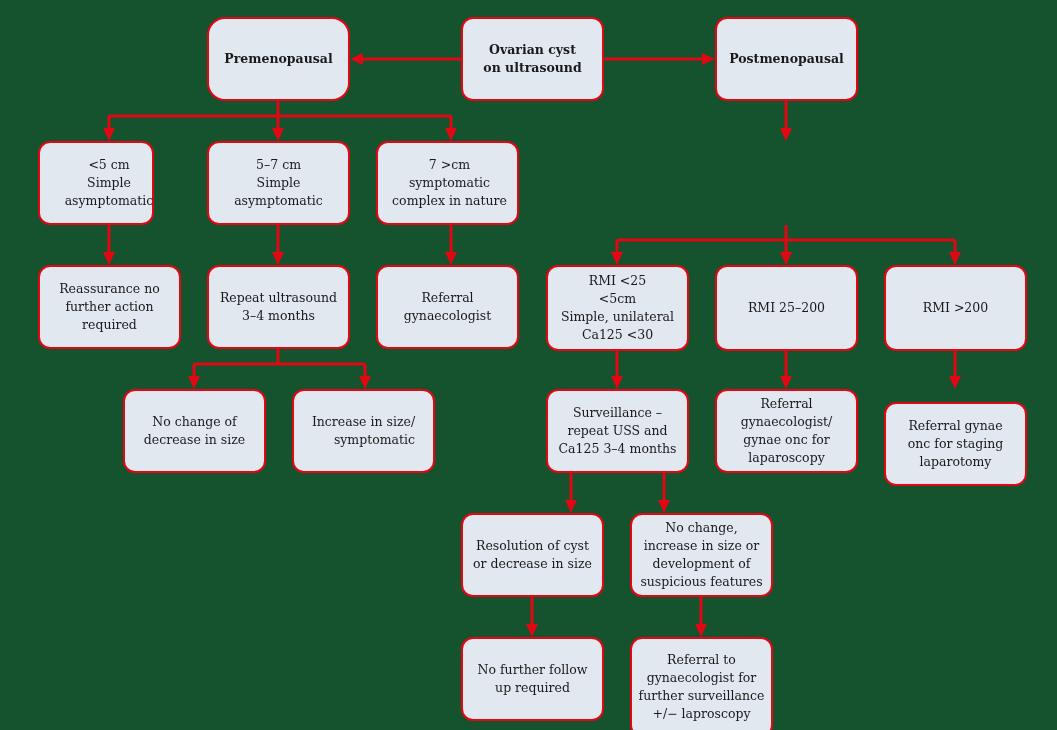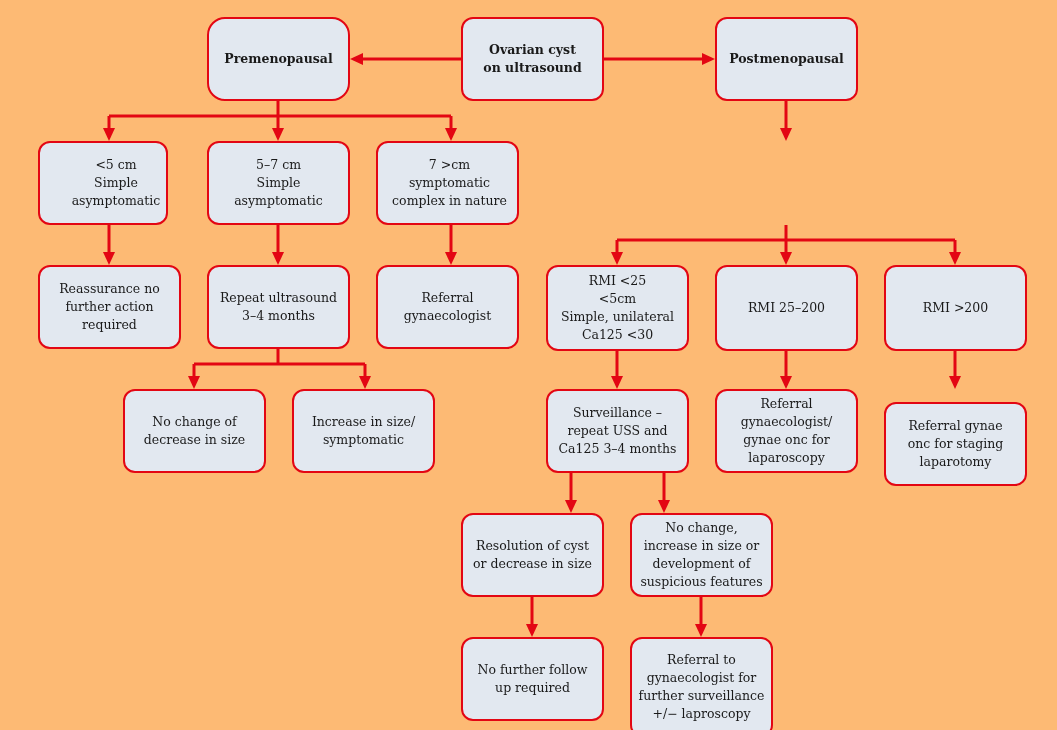--- a/index.html
+++ b/index.html
@@ -1,16 +1,16 @@
 <!DOCTYPE html>
 <html><head>
 <meta charset="utf-8">
 <style>
   html, body { margin: 0; padding: 0; background: #ffffff; }
-  #canvas { position: relative; width: 1057px; height: 730px; overflow: hidden; background: #fdba74; }
+  #canvas { position: relative; width: 1057px; height: 730px; overflow: hidden; background: #14532d; }
   #edges { position: absolute; left: 0; top: 0; width: 1057px; height: 730px; }
   .node {
     position: absolute;
     box-sizing: border-box;
     background: #e2e8f0;
     border: 2px solid #e30613;
     border-radius: 12px;
     display: flex; align-items: center; justify-content: center;
     text-align: center;
     font-family: "DejaVu Serif", "Liberation Serif", serif;
@@ -81,21 +81,21 @@
       <span>Ovarian cyst
 on ultrasound</span>
     </div>
   <div class="node bold" style="left:207px;top:17px;width:143px;height:84px;border-radius:18px;">
       <span>Premenopausal</span>
     </div>
   <div class="node bold" style="left:715px;top:17px;width:143px;height:84px;">
       <span>Postmenopausal</span>
     </div>
 
-  <div class="node" style="left:38px;top:141px;width:130px;height:84px;padding-left:32px;">
+  <div class="node" style="left:38px;top:141px;width:116px;height:84px;padding-left:32px;">
       <span>&lt;5 cm
 Simple
 asymptomatic</span>
     </div>
   <div class="node" style="left:207px;top:141px;width:143px;height:84px;">
       <span>5–7 cm
 Simple
 asymptomatic</span>
     </div>
   <div class="node" style="left:376px;top:141px;width:143px;height:84px;padding-left:10px;">
@@ -115,21 +115,21 @@
     </div>
   <div class="node" style="left:376px;top:265px;width:143px;height:84px;">
       <span>Referral
 gynaecologist</span>
     </div>
 
   <div class="node" style="left:123px;top:389px;width:143px;height:84px;">
       <span>No change of
 decrease in size</span>
     </div>
-  <div class="node" style="left:292px;top:389px;width:143px;height:84px;">
+  <div class="node" style="left:292px;top:389px;width:143px;height:84px;text-align:right;">
       <span>Increase in size/
 symptomatic</span>
     </div>
 
 
   <div class="node" style="left:546px;top:265px;width:143px;height:86px;">
       <span>RMI &lt;25
 &lt;5cm
 Simple, unilateral
 Ca125 &lt;30</span>

